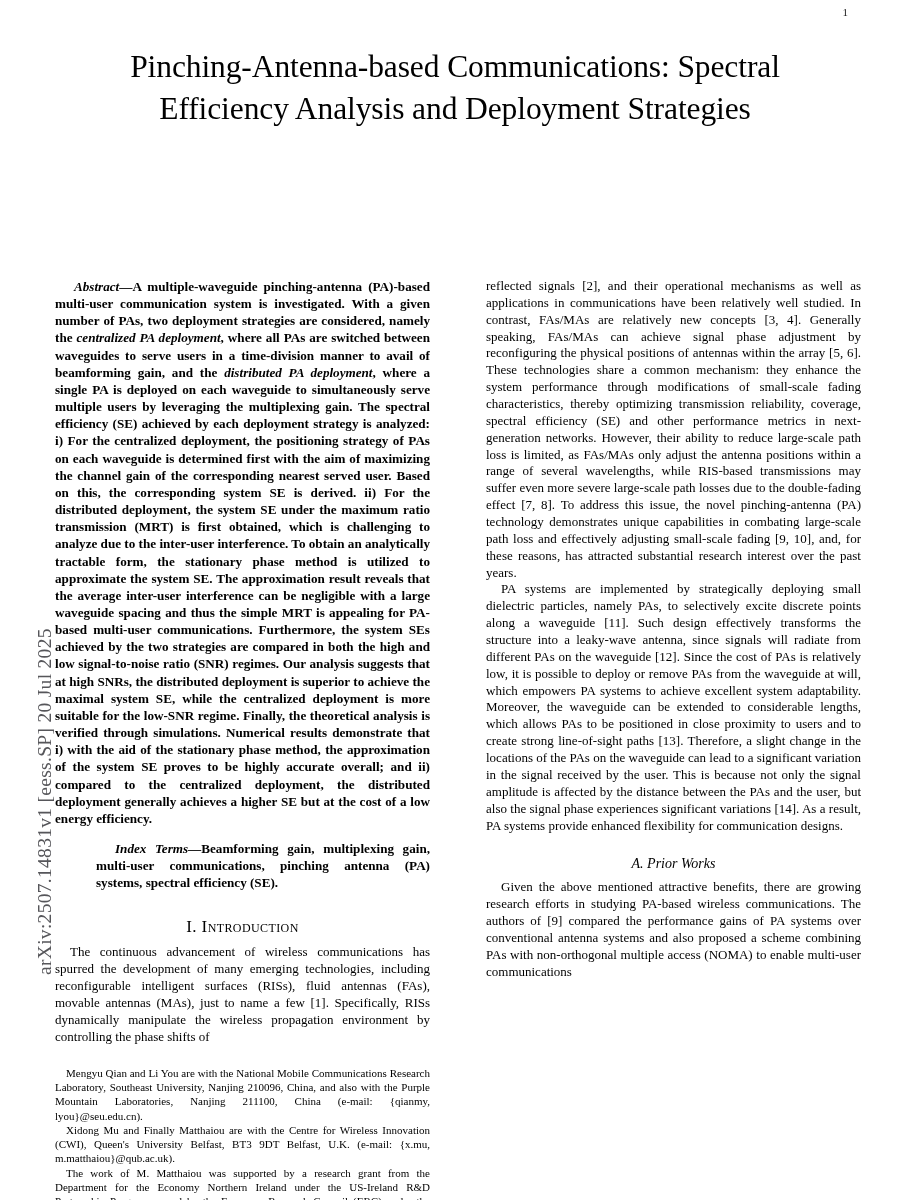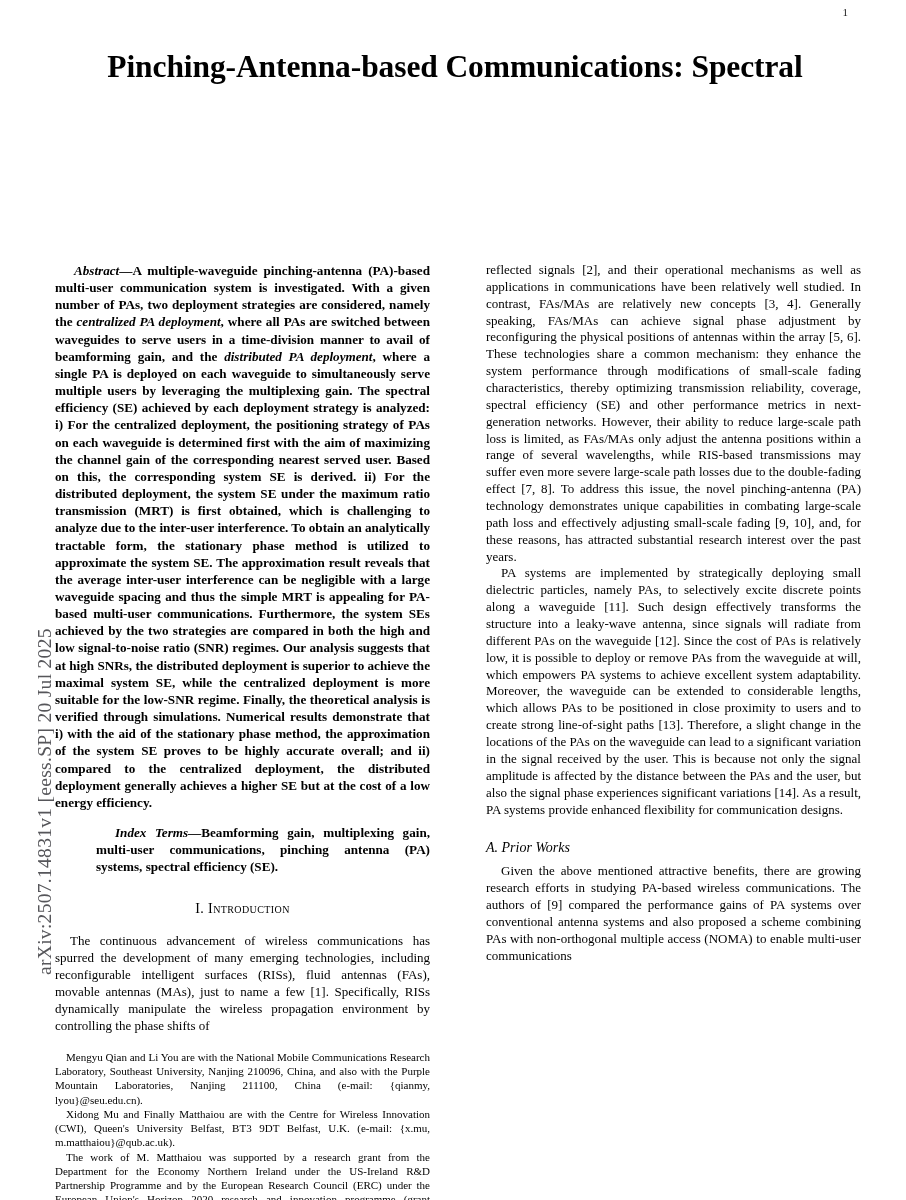--- a/index.html
+++ b/index.html
@@ -50,42 +50,42 @@
   #title-block {
     position: absolute;
     left: 52px;
     top: 46px;
     width: 806px;
     text-align: center;
   }
   #paper-title {
     font-size: 31.5px;
     line-height: 1.34;
-    font-weight: bold;
+    font-weight: normal;
     margin: 0;
     letter-spacing: -0.1px;
   }
   #author-line {
     margin-top: 18px;
     font-size: 16.4px;
     line-height: 1.42;
   }
   #author-line i { font-style: italic; }
 
   
   #columns {
     position: absolute;
     left: 55px;
     top: 262px;
     width: 806px;
     height: 940px;
   }
   .column {
     position: absolute;
-    top: 0;
+    top: 16px;
     width: 375px;
   }
   #col-left  { left: 0; }
   #col-right { left: 431px; }
 
   p {
     margin: 0;
     text-align: justify;
     text-justify: inter-word;
     hyphens: manual;
@@ -97,30 +97,30 @@
     font-size: 13.15px;
     line-height: 1.305;
     text-indent: 19px;
   }
   .abstract-p i, .indexterms-p i { font-style: italic; }
   .indexterms-p { margin-top: 13px; margin-left: 41px; }
 
   
   .section-head {
     text-align: center;
-    font-size: 14px;
-    margin: 26px 0 16px 0;
+    font-size: 17px;
+    margin: 26px 0 7px 0;
     font-variant: small-caps;
     letter-spacing: 0.4px;
   }
   .subsection-head {
     font-size: 14px;
     font-style: italic;
     margin: 22px 0 7px 0;
-    text-align: left;
+    text-align: center;
   }
 
   
   .body-p {
     font-size: 13px;
     line-height: 1.298;
     text-indent: 15px;
   }
   .body-p.no-indent { text-indent: 0; }
 
@@ -143,20 +143,21 @@
 
 <div id="arxiv-stamp">
   <div class="stamp-text">arXiv:2507.14831v1  [eess.SP]  20 Jul 2025</div>
 </div>
 
 <div id="page-number">1</div>
 
 <div id="title-block">
   <h1 id="paper-title">
     <span>Pinching-Antenna-based Communications: Spectral</span><br>
+    <span>Efficiency Analysis and Deployment Strategies</span>
   </h1>
 </div>
 
 <div id="columns">
 
   <div class="column" id="col-left">
 
     <p class="abstract-p"><i>Abstract</i><span>—</span><span>A multiple-waveguide pinching-antenna (PA)-based multi-user communication system is investigated. With a given number of PAs, two deployment strategies are considered, namely the </span><i>centralized PA deployment</i><span>, where all PAs are switched between waveguides to serve users in a time-division manner to avail of beamforming gain, and the </span><i>distributed PA deployment</i><span>, where a single PA is deployed on each waveguide to simultaneously serve multiple users by leveraging the multiplexing gain. The spectral efficiency (SE) achieved by each deployment strategy is analyzed: i) For the centralized deployment, the positioning strategy of PAs on each waveguide is determined first with the aim of maximizing the channel gain of the corresponding nearest served user. Based on this, the corresponding system SE is derived. ii) For the distributed deployment, the system SE under the maximum ratio transmission (MRT) is first obtained, which is challenging to analyze due to the inter-user interference. To obtain an analytically tractable form, the stationary phase method is utilized to approximate the system SE. The approximation result reveals that the average inter-user interference can be negligible with a large waveguide spacing and thus the simple MRT is appealing for PA-based multi-user communications. Furthermore, the system SEs achieved by the two strategies are compared in both the high and low signal-to-noise ratio (SNR) regimes. Our analysis suggests that at high SNRs, the distributed deployment is superior to achieve the maximal system SE, while the centralized deployment is more suitable for the low-SNR regime. Finally, the theoretical analysis is verified through simulations. Numerical results demonstrate that i) with the aid of the stationary phase method, the approximation of the system SE proves to be highly accurate overall; and ii) compared to the centralized deployment, the distributed deployment generally achieves a higher SE but at the cost of a low energy efficiency.</span></p>
 
     <p class="indexterms-p"><i>Index Terms</i><span>—</span><span>Beamforming gain, multiplexing gain, multi-user communications, pinching antenna (PA) systems, spectral efficiency (SE).</span></p>

